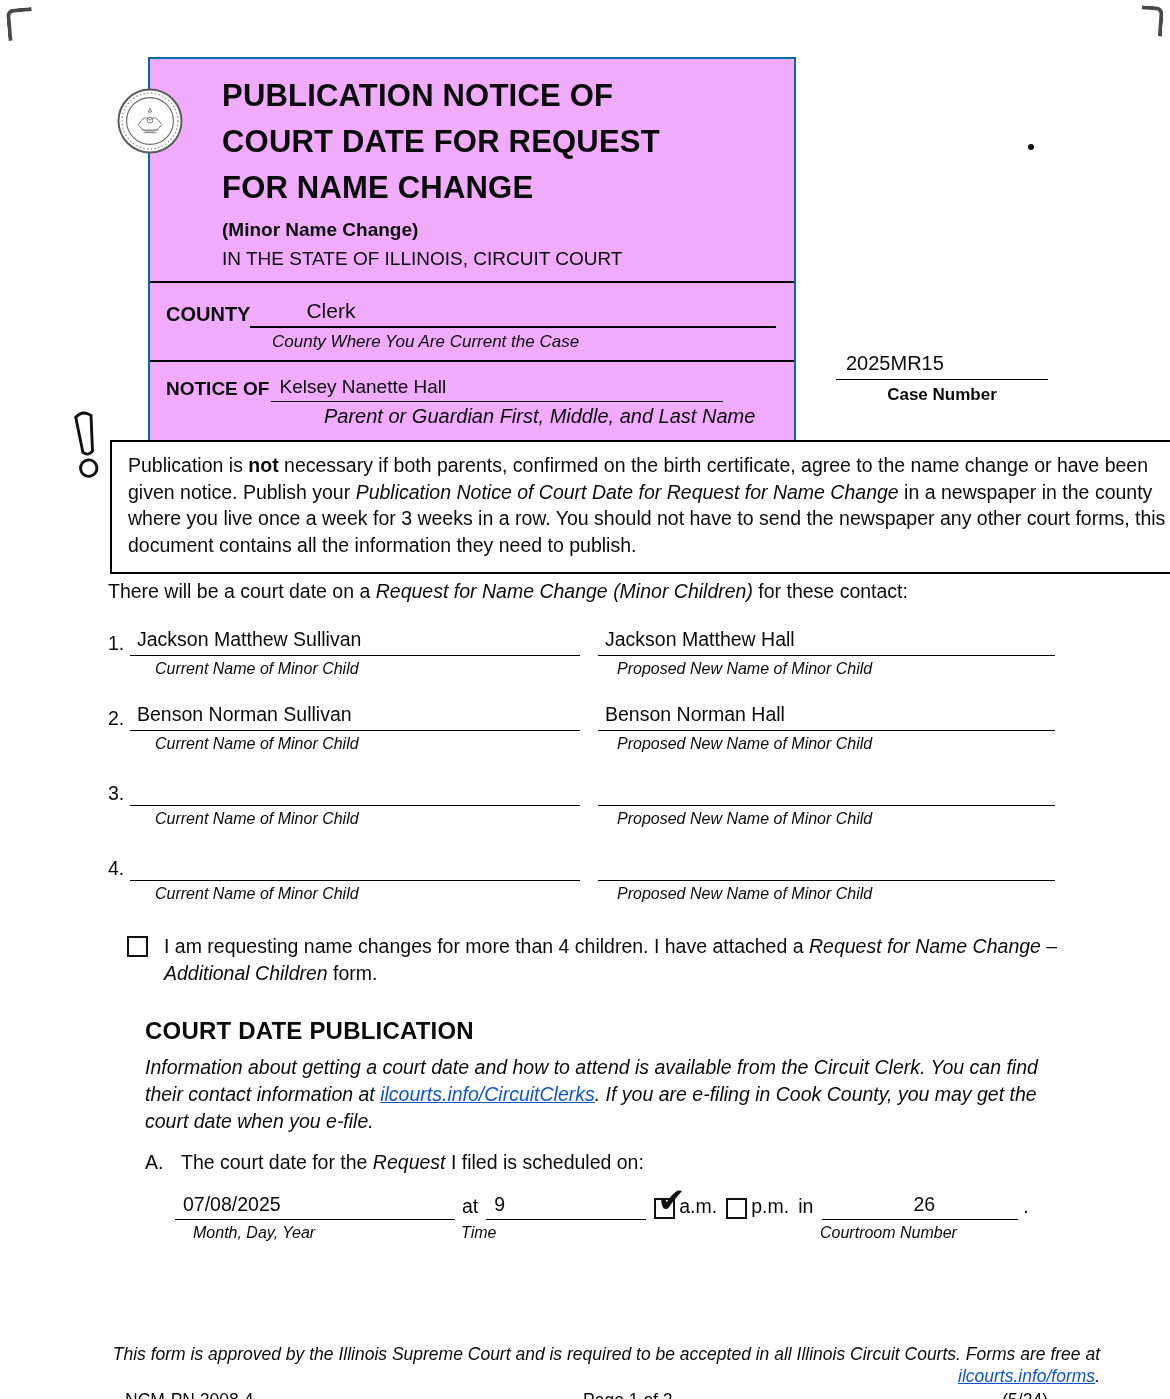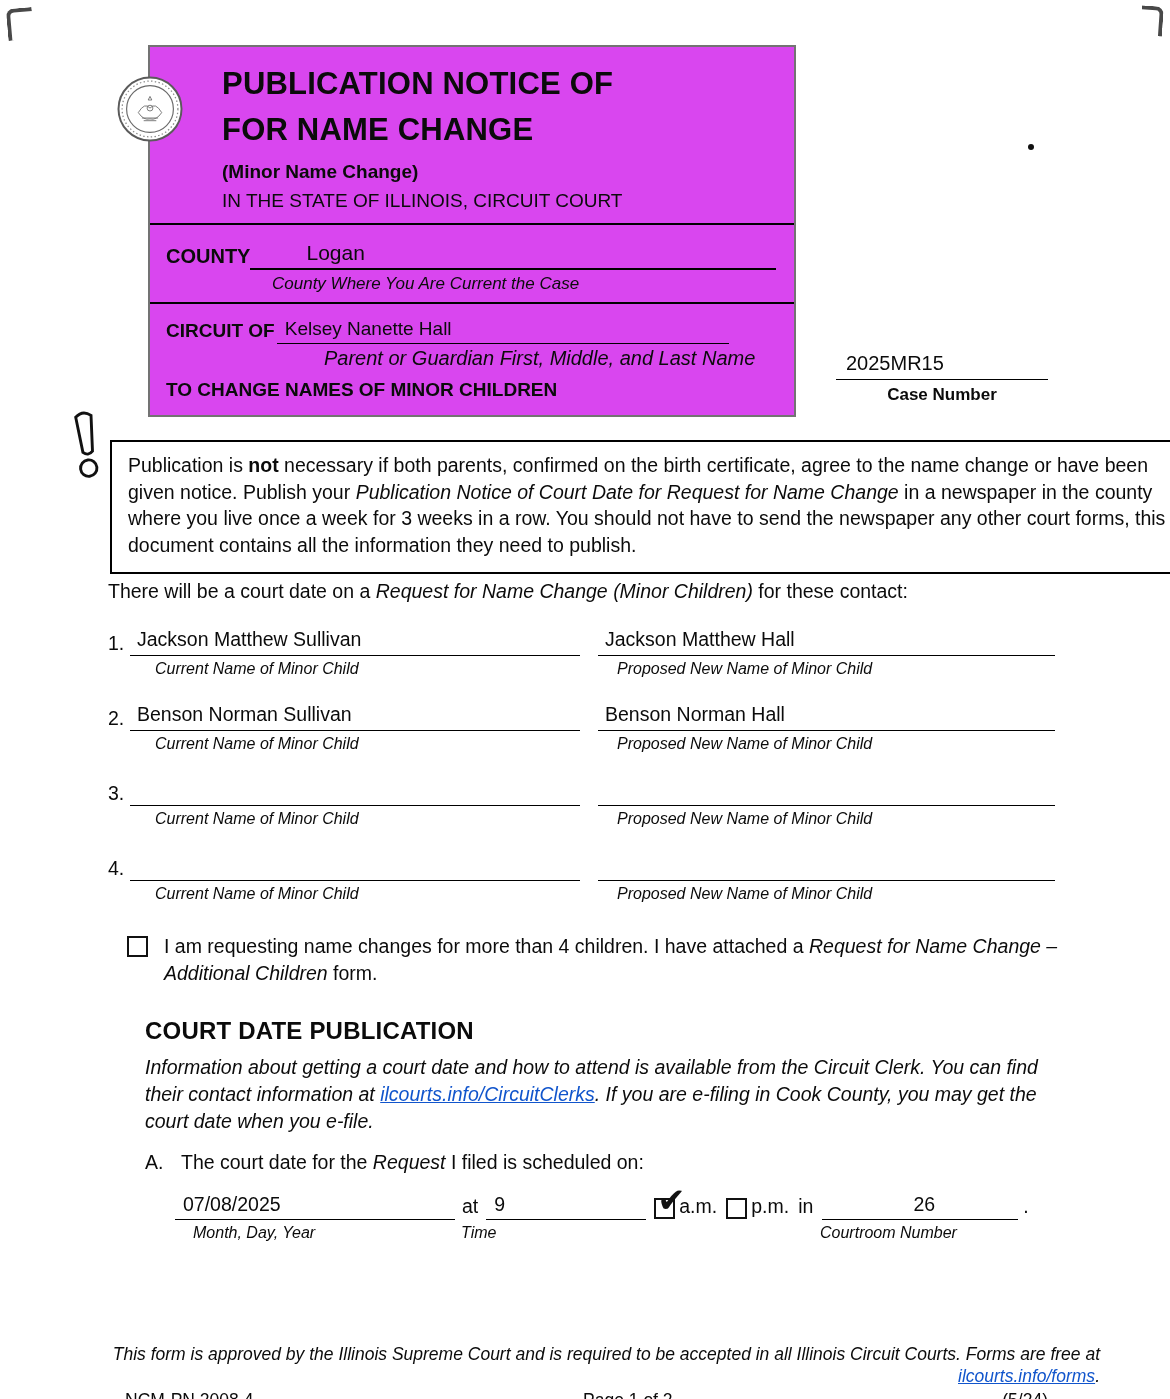--- a/index.html
+++ b/index.html
@@ -15,22 +15,22 @@
   }
   
   .corner-tl { position:absolute; left:7px; top:8px; width:26px; height:32px;
     border-left:4px solid #2a2a2a; border-top:4px solid #2a2a2a; border-top-left-radius:8px; transform:rotate(-5deg); opacity:.85;}
   .corner-tr { position:absolute; right:7px; top:6px; width:22px; height:30px;
     border-right:4px solid #2a2a2a; border-top:4px solid #2a2a2a; border-top-right-radius:8px; transform:rotate(4deg); opacity:.85;}
   .artifact-dot { position:absolute; left:1028px; top:144px; width:6px; height:6px; background:#111; border-radius:50%; }
 
   
   .header-box {
-    position:absolute; left:148px; top:45px; width:648px;
-    border:2px solid #737373; background:#d946ef;
+    position:absolute; left:148px; top:57px; width:648px;
+    border:2px solid #0369a1; background:#f0abfc;
   }
   .title-section { position:relative; border-bottom:2px solid #000; padding:14px 18px 10px 72px; }
   .seal { position:absolute; left:-36px; top:26px; width:72px; height:72px; }
   .title-line { font-weight:bold; font-size:31px; line-height:46px; letter-spacing:.2px; }
   .subtitle { font-weight:bold; font-size:19px; margin-top:7px; line-height:24px; }
   .jurisdiction { font-size:19px; margin-top:5px; line-height:24px; }
 
   .county-section { border-bottom:2px solid #000; padding:16px 18px 8px 16px; }
   .county-line { display:flex; align-items:flex-end; }
   .county-label { font-weight:bold; font-size:20px; padding-bottom:2px; }
@@ -124,36 +124,37 @@
           <circle cx="40" cy="40" r="26" fill="none" stroke="#6a6a6a" stroke-width="1.3"></circle>
           <g stroke="#6f6f6f" stroke-width="1" fill="none">
             <path d="M27 44 q7 -12 13 -5 q6 -7 13 5 q-6 9 -13 7 q-7 2 -13 -7 z"></path>
             <circle cx="40" cy="39" r="3.2"></circle>
             <path d="M31 50 h18 M33 53 h14"></path>
             <path d="M40 26 l2 4 h-4 z"></path>
           </g>
         </svg>
       </span>
       <div class="title-line">PUBLICATION NOTICE OF</div>
+      <div class="title-line">COURT DATE FOR REQUEST</div>
       <div class="title-line">FOR NAME CHANGE</div>
       <div class="subtitle">(Minor Name Change)</div>
       <div class="jurisdiction">IN THE STATE OF ILLINOIS, CIRCUIT COURT</div>
     </div>
 
     <div class="county-section">
       <div class="county-line">
         <span class="county-label">COUNTY</span>
-        <span class="county-field">Logan</span>
+        <span class="county-field">Clerk</span>
       </div>
       <div class="county-caption">County Where You Are Current the Case</div>
     </div>
 
     <div class="request-section">
       <div class="request-line">
-        <span class="request-label">CIRCUIT OF</span>
+        <span class="request-label">NOTICE OF</span>
         <span class="request-field">Kelsey Nanette Hall</span>
       </div>
       <div class="request-caption">Parent or Guardian First, Middle, and Last Name</div>
       <div class="to-change">TO CHANGE NAMES OF MINOR CHILDREN</div>
     </div>
   </div>
 
   <div class="case-block">
     <div class="case-value">2025MR15</div>
     <div class="case-label">Case Number</div>

